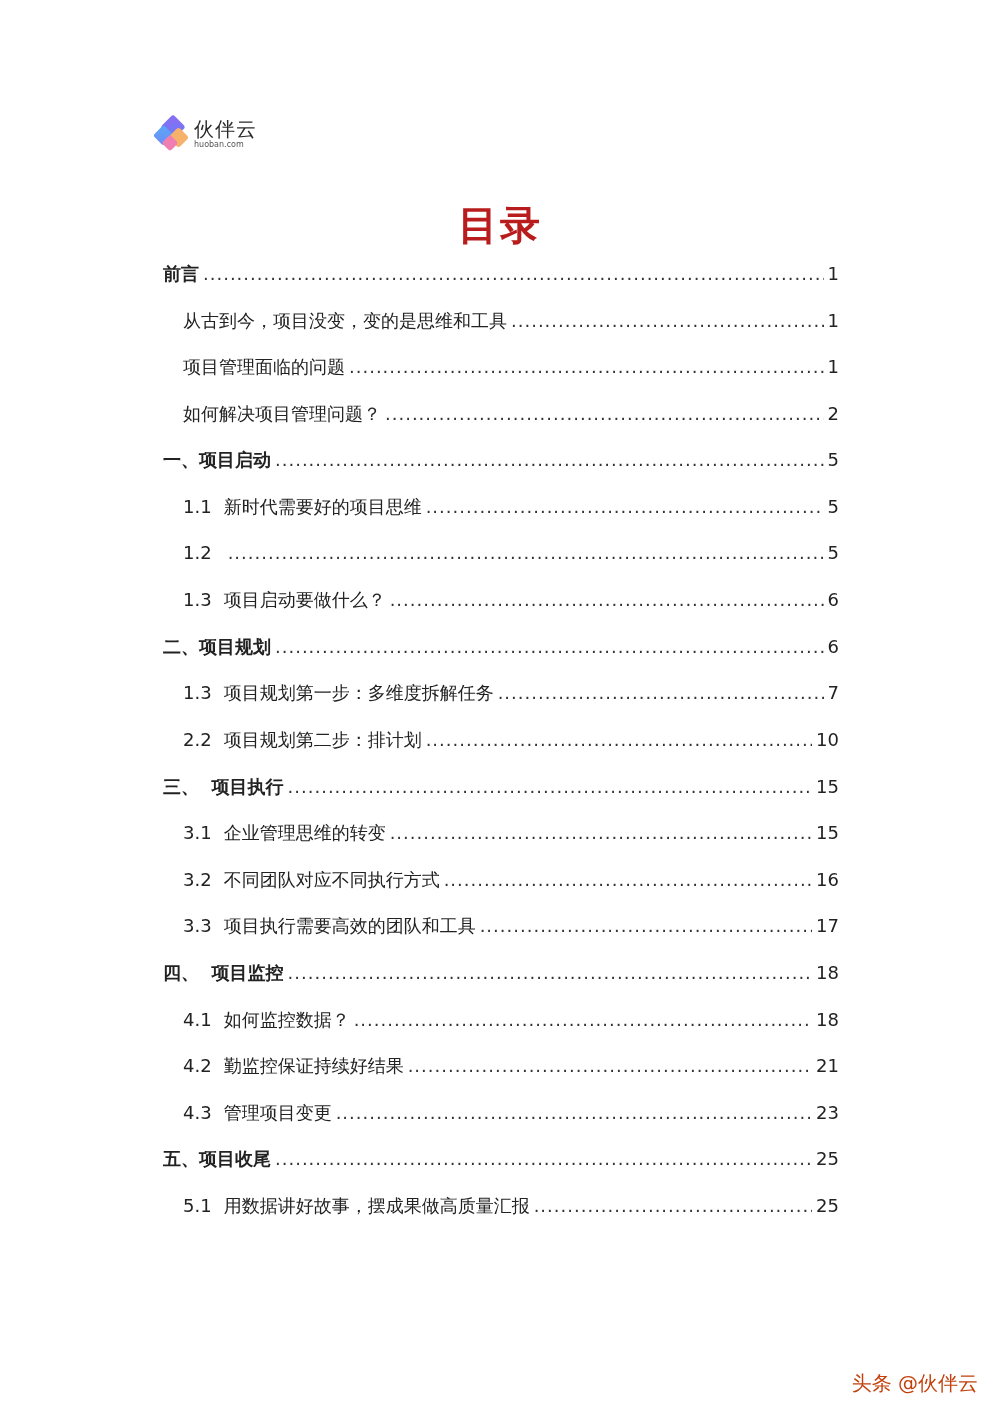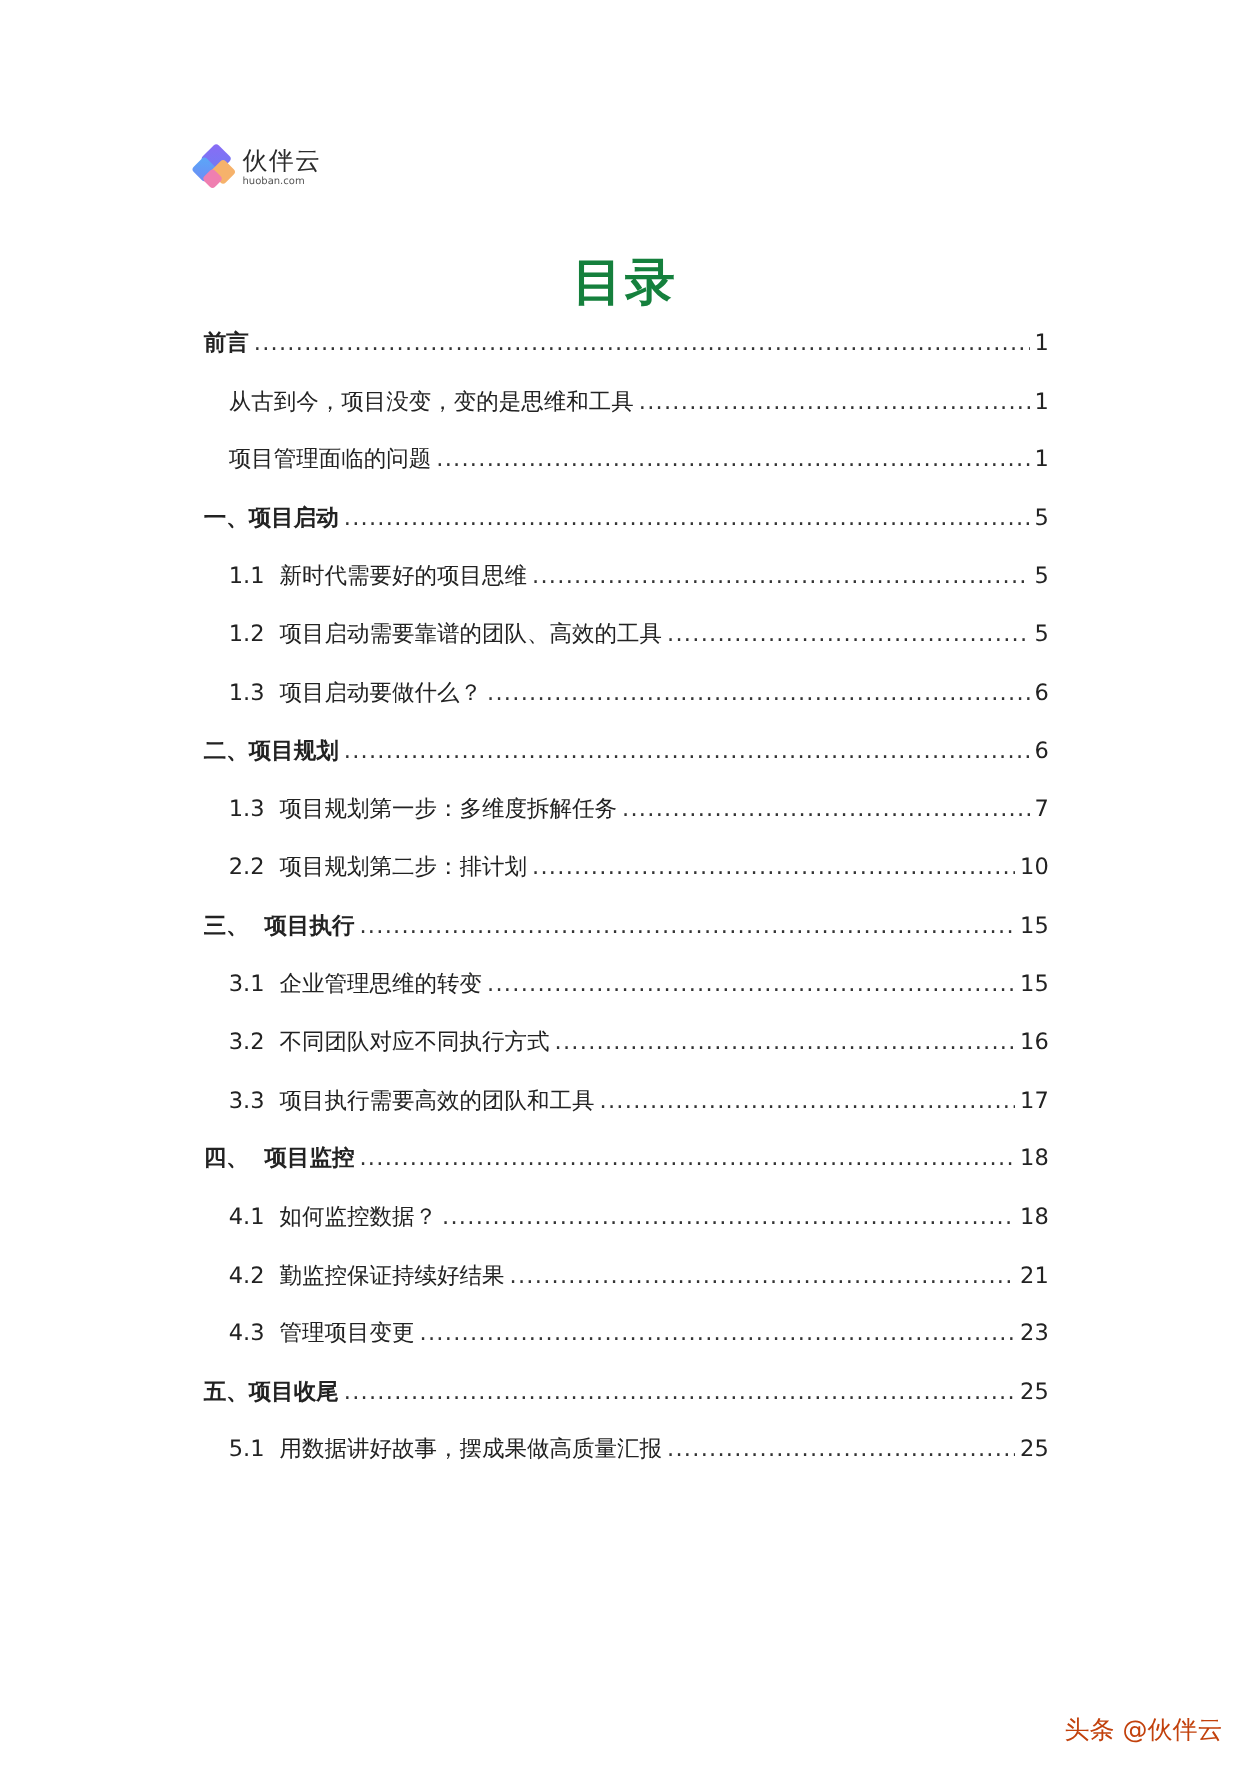--- a/index.html
+++ b/index.html
@@ -14,21 +14,21 @@
     .logo-mark .top { left: 12px; top: 2px; width: 18px; height: 18px; background: linear-gradient(135deg, #8a6cf5, #6d7cf4); }
     .logo-mark .left { left: 4px; top: 12px; background: linear-gradient(135deg, #5aa8f7, #6e8af5); }
     .logo-mark .right { left: 19px; top: 14px; background: #f6b26b; }
     .logo-mark .bottom { left: 12px; top: 21px; width: 12px; height: 12px; background: #ef7fb0; }
     .logo-text { display: flex; flex-direction: column; line-height: 1; }
     .logo-cn { font-size: 20px; color: #2b2b2b; letter-spacing: 1px; font-family: Liberation Serif, serif; }
     .logo-en { font-size: 8px; color: #555; margin-top: 2px; }
 
     .title {
       position: absolute; left: 0; right: 0; top: 198px; text-align: center;
-      font-size: 40px; font-weight: bold; color: #15803d; letter-spacing: 2px;
+      font-size: 40px; font-weight: bold; color: #b91c1c; letter-spacing: 2px;
     }
 
     .toc { position: absolute; left: 163px; top: 262px; width: 676px; }
     .toc-row { display: flex; align-items: baseline; height: 46.6px; font-size: 18px; color: #222; }
     .toc-row.sub { padding-left: 20px; }
     .toc-row.main { font-weight: bold; }
     .toc-row .label { white-space: pre; }
     .toc-row .num { margin-right: 12px; }
     .toc-row .dots {
       flex: 1; margin: 0 4px; overflow: hidden; white-space: nowrap;
@@ -69,34 +69,38 @@
     <div class="toc-row sub">
       <span class="label">从古到今，项目没变，变的是思维和工具</span>
       <span class="dots"></span>
       <span class="page">1</span>
     </div>
     <div class="toc-row sub">
       <span class="label">项目管理面临的问题</span>
       <span class="dots"></span>
       <span class="page">1</span>
     </div>
+    <div class="toc-row sub">
+      <span class="label">如何解决项目管理问题？</span>
+      <span class="dots"></span>
+      <span class="page">2</span>
+    </div>
     <div class="toc-row main">
       <span class="label">一、项目启动</span>
       <span class="dots"></span>
       <span class="page">5</span>
     </div>
     <div class="toc-row sub">
       <span class="num">1.1</span>
       <span class="label">新时代需要好的项目思维</span>
       <span class="dots"></span>
       <span class="page">5</span>
     </div>
     <div class="toc-row sub">
       <span class="num">1.2</span>
-      <span class="label">项目启动需要靠谱的团队、高效的工具</span>
       <span class="dots"></span>
       <span class="page">5</span>
     </div>
     <div class="toc-row sub">
       <span class="num">1.3</span>
       <span class="label">项目启动要做什么？</span>
       <span class="dots"></span>
       <span class="page">6</span>
     </div>
     <div class="toc-row main">

